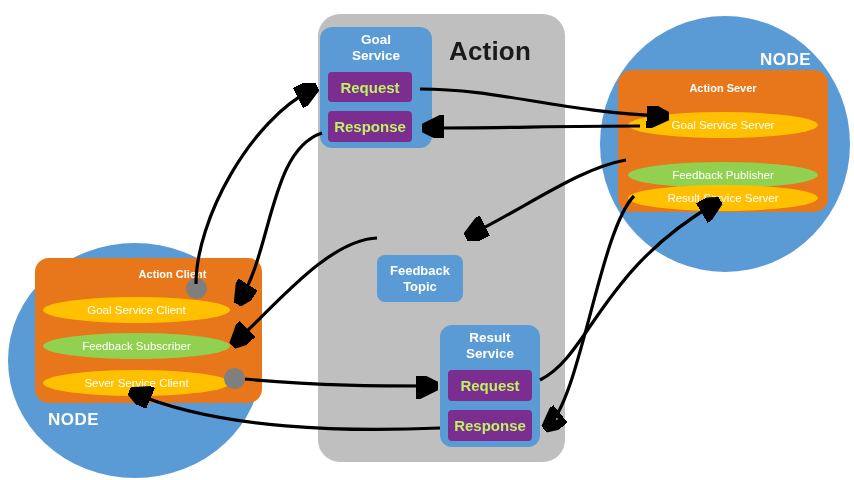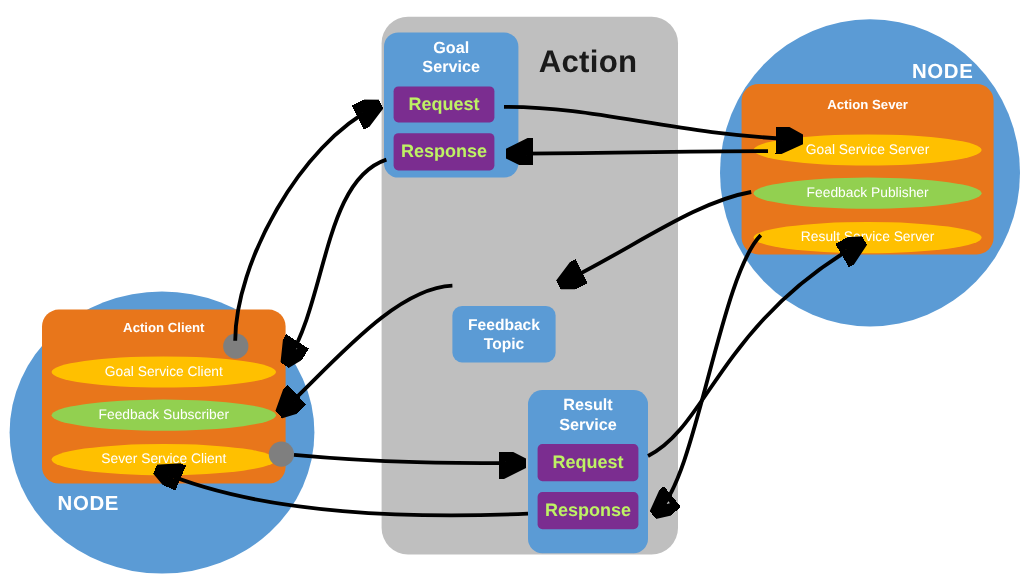--- a/index.html
+++ b/index.html
@@ -38,54 +38,54 @@
     letter-spacing:.5px;
   }
   #node-right-label{left:760px;top:50px;}
   #node-left-label{left:48px;top:410px;}
 
   
   .orange-box{
     position:absolute;background:#e8761b;border-radius:14px;
   }
   #server-box{left:618px;top:70px;width:210px;height:142px;}
-  #client-box{left:35px;top:258px;width:203px;height:145px;}
+  #client-box{left:35px;top:258px;width:203px;height:145px;padding-left:24px;}
   .orange-title{
     position:absolute;width:100%;text-align:center;
     color:#ffffff;font-size:11px;font-weight:bold;
   }
   #server-box .orange-title{top:12px;}
   #client-box .orange-title{top:10px;}
 
   
   .pill{
     position:absolute;border-radius:50%;
     display:flex;align-items:center;justify-content:center;
     color:#ffffff;font-size:11.5px;font-weight:normal;
     white-space:nowrap;
   }
   .pill.yellow{background:#ffc000;}
   .pill.green{background:#92d050;}
 
   #server-box .pill{left:10px;width:190px;height:26px;}
   #srv-goal{top:42px;}
-  #srv-feedback{top:78px;}
+  #srv-feedback{top:92px;}
   #srv-result{top:115px;}
 
   #client-box .pill{left:8px;width:187px;height:26px;}
   #cli-goal{top:39px;}
   #cli-feedback{top:75px;}
   #cli-result{top:112px;}
 
   
   .service-box{
     position:absolute;background:#5b9bd5;border-radius:12px;
   }
   #goal-service{left:320px;top:27px;width:112px;height:121px;}
-  #result-service{left:440px;top:325px;width:100px;height:136px;}
+  #result-service{left:440px;top:325px;width:100px;height:122px;}
   .service-title{
     position:absolute;width:100%;text-align:center;
     color:#ffffff;font-size:13.5px;font-weight:bold;line-height:16px;
     top:5px;
   }
   .msg-box{
     position:absolute;background:#7b2d90;border-radius:4px;
     display:flex;align-items:center;justify-content:center;
     color:#bef264;font-size:15px;font-weight:bold;
   }

